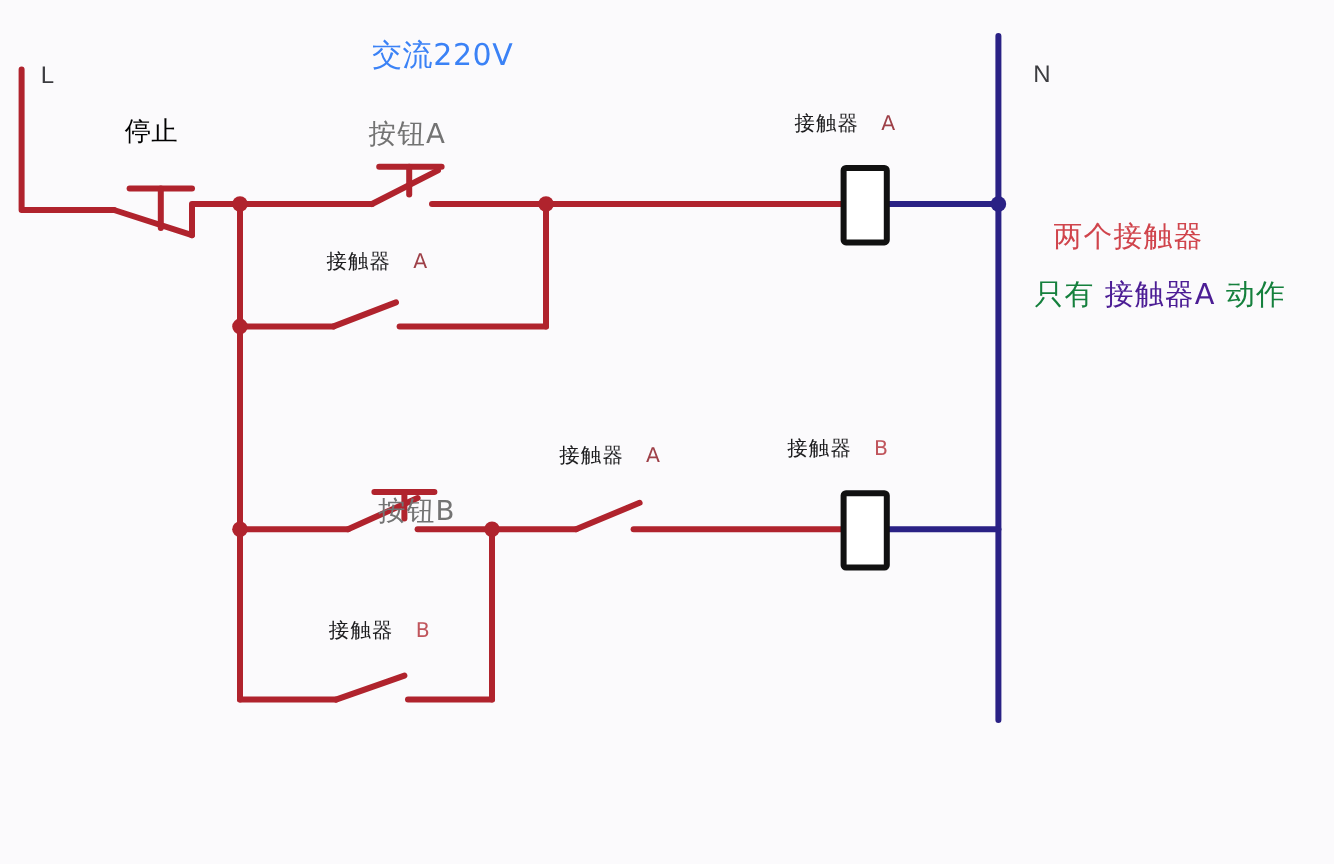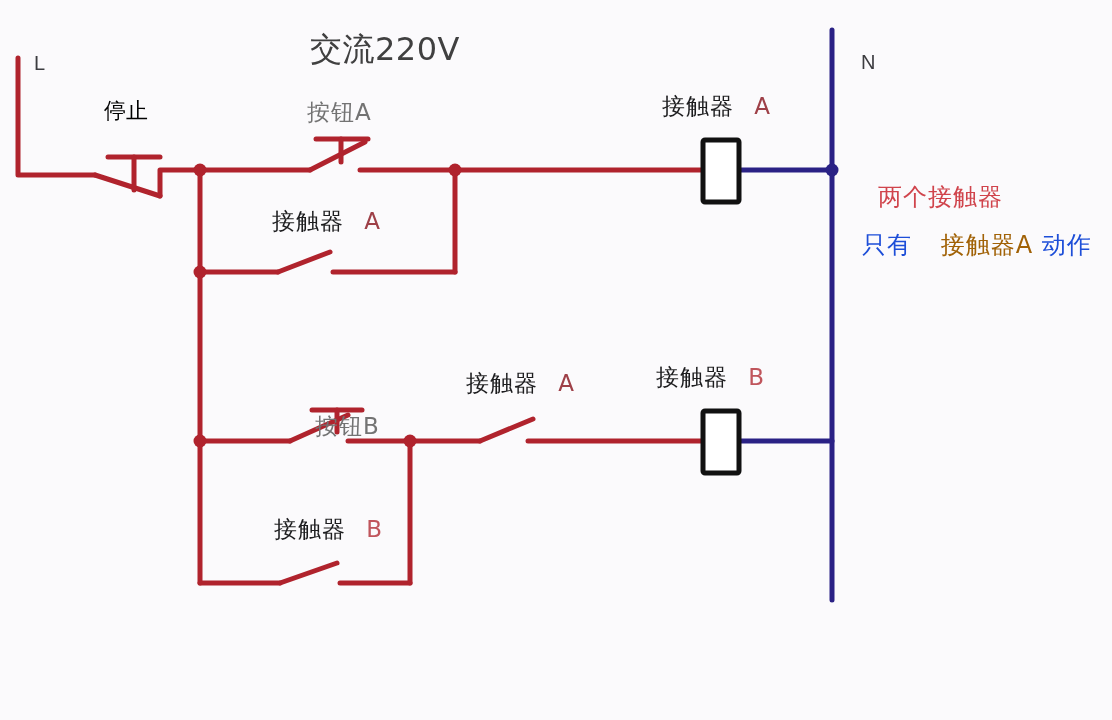--- a/index.html
+++ b/index.html
@@ -23,57 +23,56 @@
     height: 720px;
   }
   .lbl {
     position: absolute;
     white-space: nowrap;
     line-height: 1;
     user-select: none;
   }
   .lbl-black {
     color: #1d1d1f;
-    font-size: 23px;
+    font-size: 17px;
     letter-spacing: 1px;
     text-align: right;
   }
   .lbl-red {
     color: #737373;
     font-size: 23px;
     letter-spacing: 1px;
   }
   .lbl-red-sm {
     color: #000000;
     font-size: 22px;
   }
   .lbl-term {
     color: #3c3c40;
     font-size: 20px;
     font-family: "Liberation Sans", sans-serif;
   }
   .lbl-supply {
-    color: #404040;
-    font-size: 32px;
+    color: #3b82f6;
+    font-size: 25px;
     letter-spacing: 0.5px;
   }
   .note {
     position: absolute;
     color: #d0444c;
     font-size: 24px;
     letter-spacing: 1px;
     white-space: nowrap;
     line-height: 1;
   }
   .note .dark {
-    color: #1d4ed8;
+    color: #15803d;
   }
   .note .soft {
-    color: #a16207;
-    margin-left: 20px;
+    color: #4c1d95;
   }
   .caption {
     position: absolute;
     color: #5b4f9c;
     font-size: 25px;
     letter-spacing: 2px;
     white-space: nowrap;
   }
 </style>
 </head>

